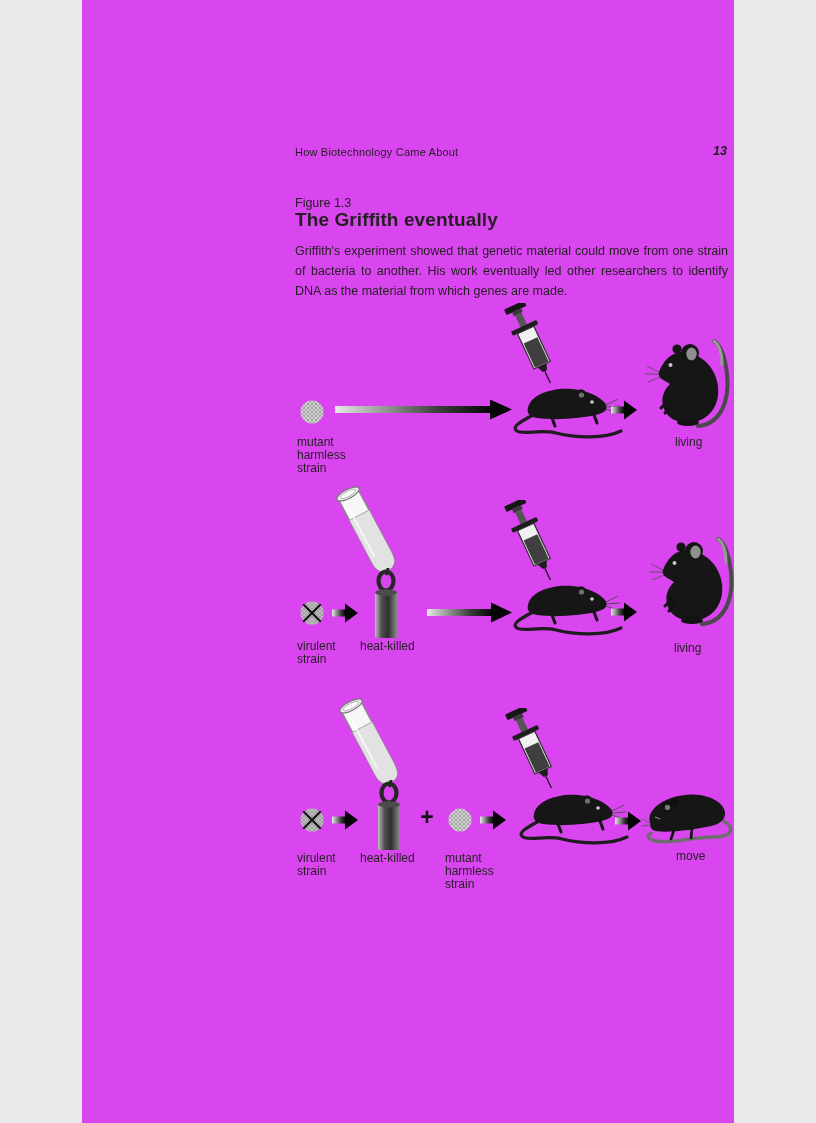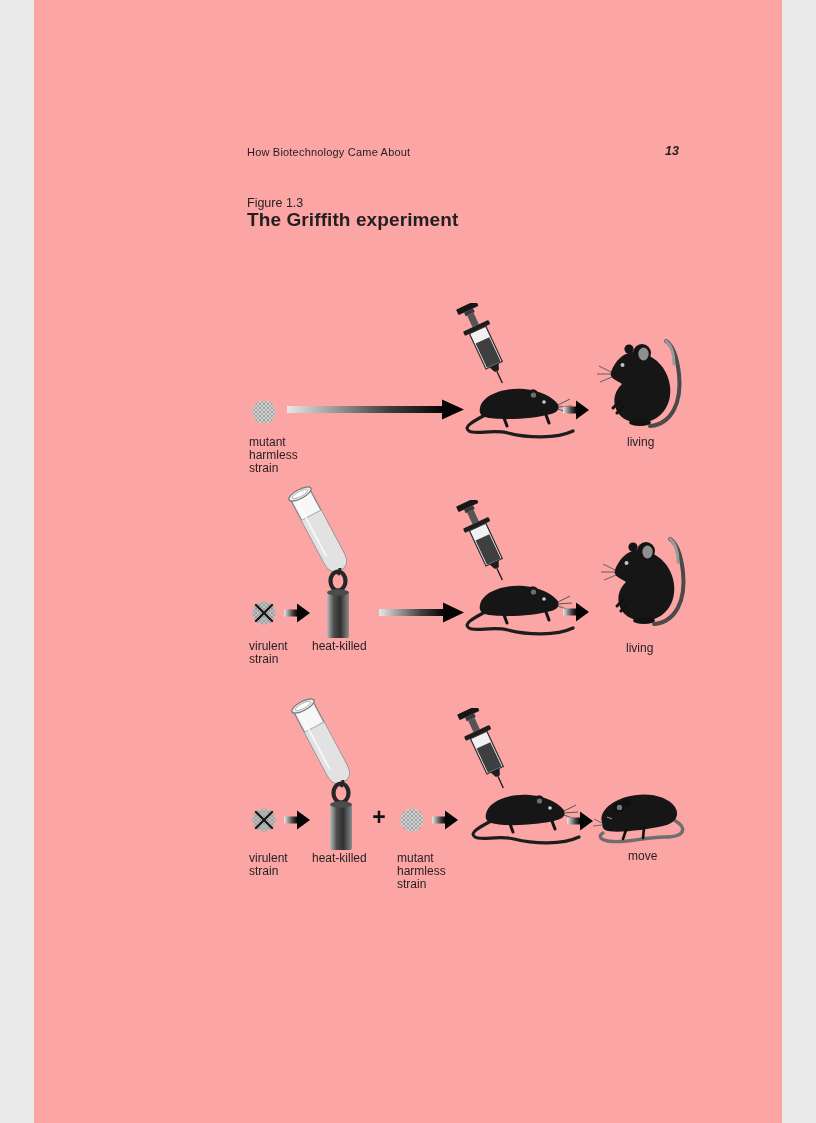--- a/index.html
+++ b/index.html
@@ -1,17 +1,17 @@
 <!DOCTYPE html>
 <html><head>
 <meta charset="utf-8">
 <style>
   html,body{margin:0;padding:0;background:#e9e9e9;}
   .page{
-    position:relative;width:748px;height:1123px;margin:0 auto;background:#fca5a5;
+    position:relative;width:652px;height:1123px;margin:0 auto;background:#d946ef;
     font-family:"Liberation Sans",sans-serif;color:#231f20;overflow:hidden;
   }
   .abs{position:absolute;}
   .running-title{left:213px;top:146px;font-size:11px;letter-spacing:.2px;}
   .page-num{left:631px;top:144px;font-size:12.5px;font-weight:bold;font-style:italic;}
   .fig-num{left:213px;top:196px;font-size:12.5px;font-weight:normal;}
   .fig-title{left:213px;top:209px;font-size:19px;font-weight:bold;letter-spacing:.1px;}
   .fig-caption{left:213px;top:241px;width:433px;font-size:12.5px;line-height:20px;text-align:justify;}
   .lbl{font-size:12px;line-height:13px;white-space:pre-line;}
   .plus{font-size:23px;font-weight:bold;color:#111;}
@@ -128,21 +128,22 @@
     </symbol>
   </defs>
 </svg>
 
 <div class="page">
 
   <div class="abs running-title">How Biotechnology Came About</div>
   <div class="abs page-num">13</div>
 
   <div class="abs fig-num">Figure 1.3</div>
-  <div class="abs fig-title">The Griffith experiment</div>
+  <div class="abs fig-title">The Griffith eventually</div>
+  <div class="abs fig-caption">Griffith's experiment showed that genetic material could move from one strain of bacteria to another. His work eventually led other researchers to identify DNA as the material from which genes are made.</div>
 
   <div>
     <svg class="abs" style="left:217px;top:399px;width:26px;height:26px">
         <use href="#sym-bacteria"></use>
       </svg>
     <svg class="abs" style="left:252px;top:399px;width:178px;height:21px">
         <use href="#sym-arrow-long"></use>
       </svg>
     <svg class="abs" style="left:414px;top:303px;width:70px;height:92px">
         <use href="#sym-syringe"></use>

